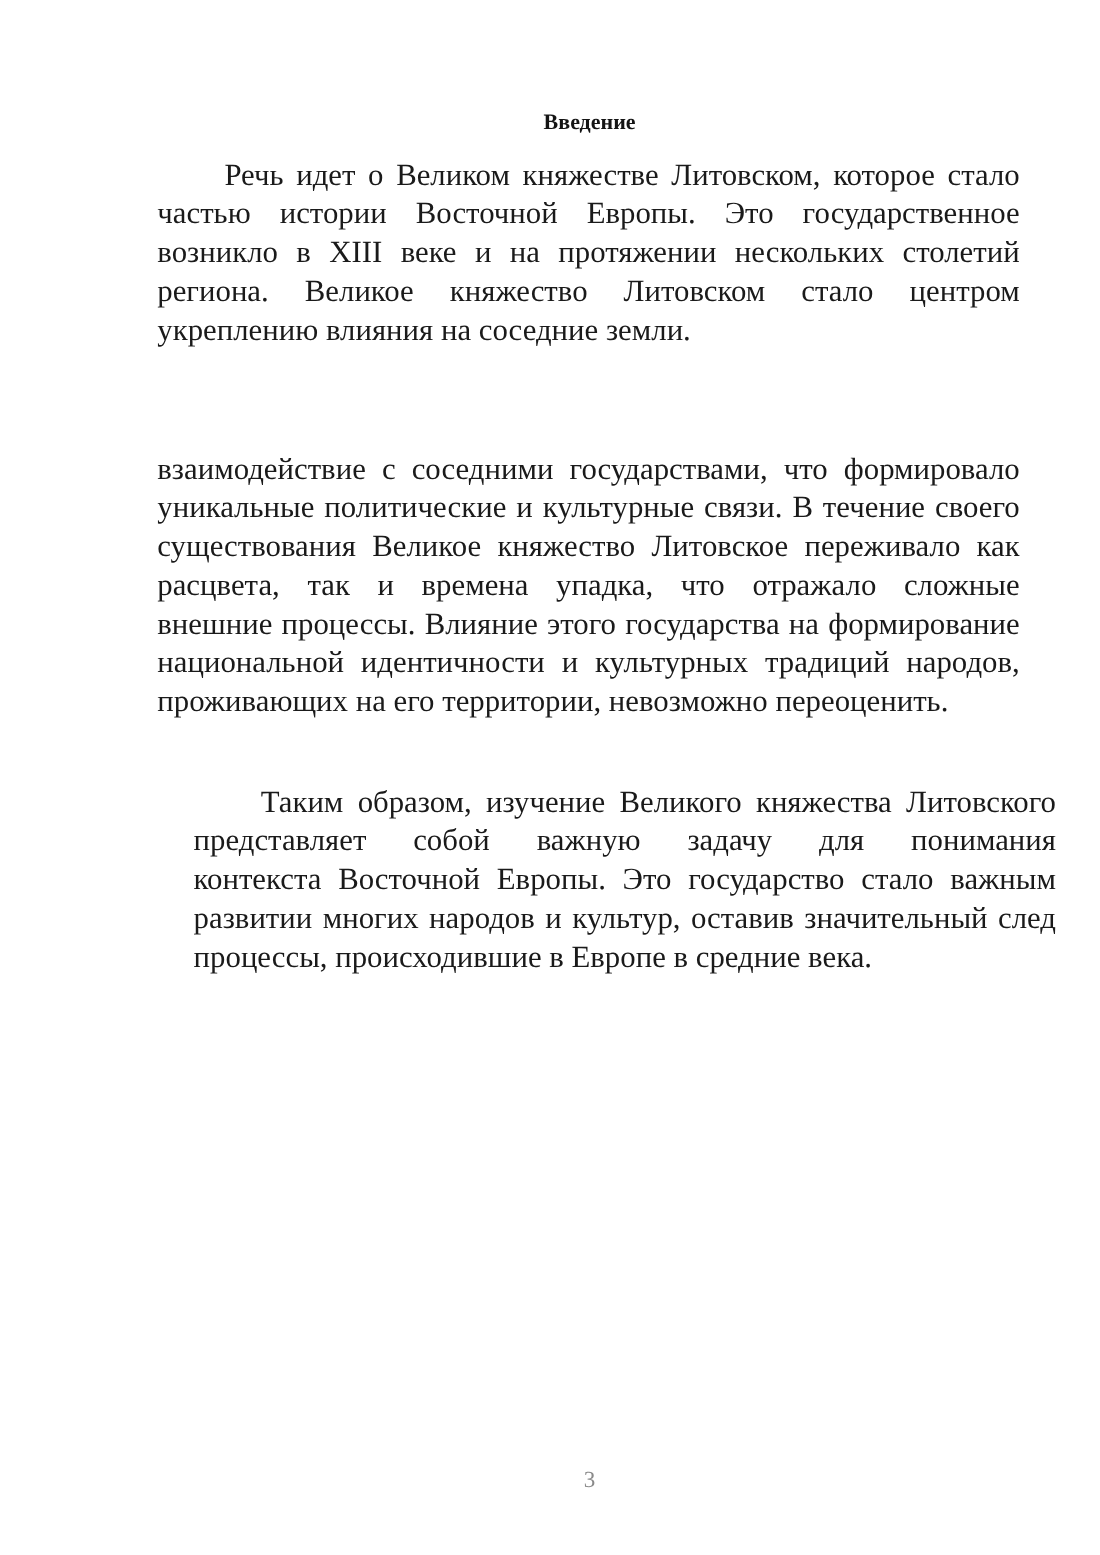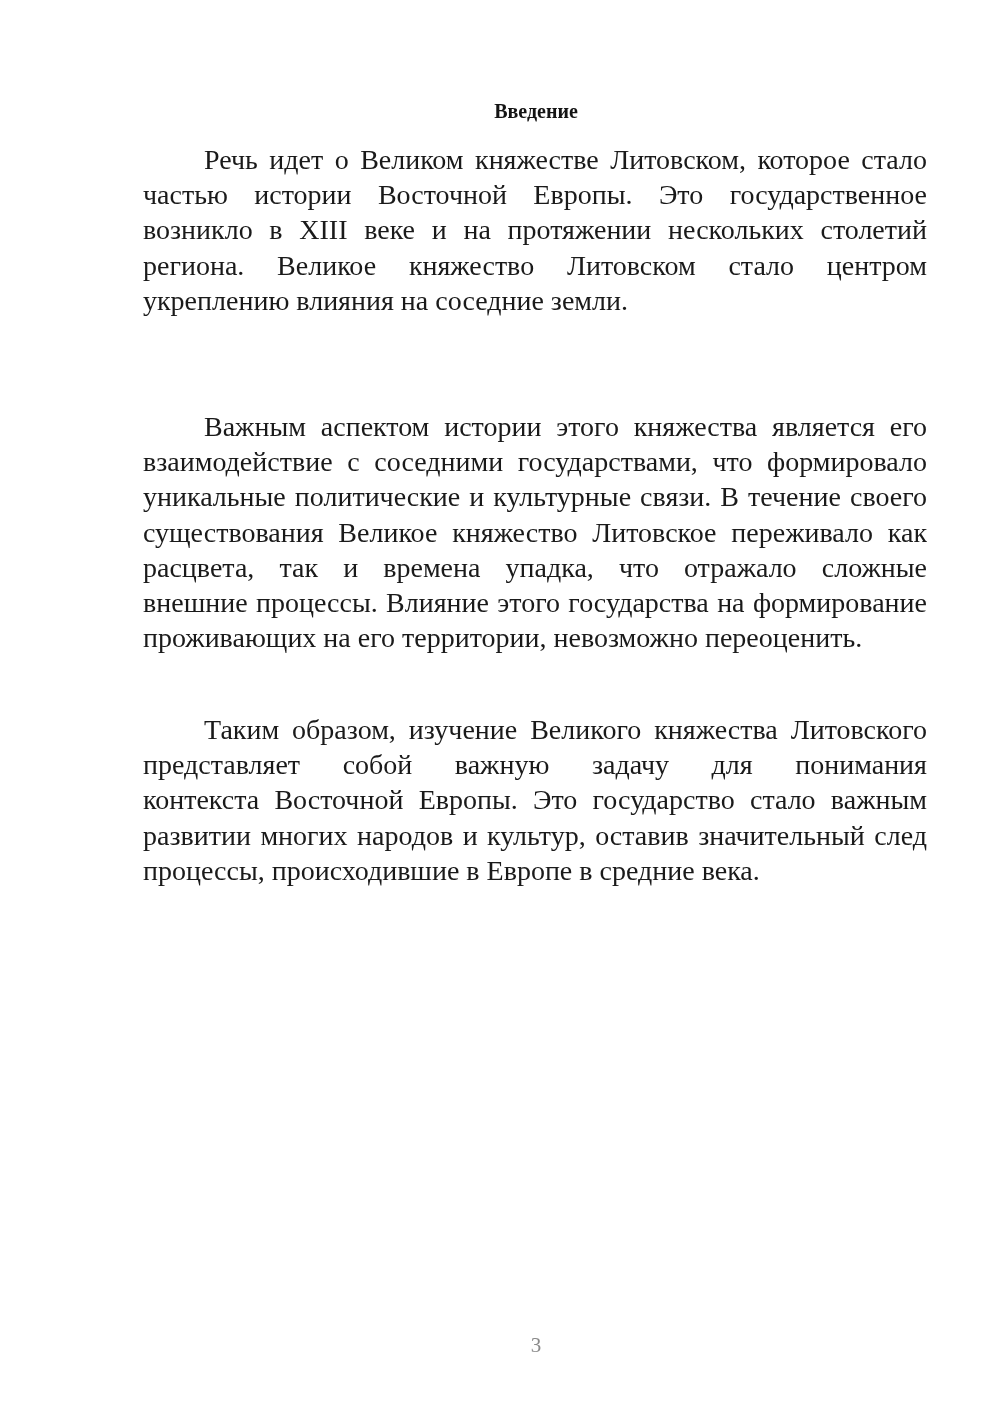--- a/index.html
+++ b/index.html
@@ -47,21 +47,21 @@
       text-align-last: justify;
       white-space: normal;
       height: 35.2px;
       line-height: 35.2px;
       overflow: hidden;
     }
     .j.indent { text-indent: 61px; }
     .j.last { text-align-last: left; }
     .p1 { top: 142px; }
     .p2 { top: 409px; }
-    .p3 { top: 712px; }
+    .p3 { top: 712px; margin-left: 33px; }
     .page-number {
       position: absolute;
       top: 1333px;
       left: 0;
       width: 1072px;
       text-align: center;
       font-size: 21px;
       color: #8a8a8a;
       font-family: "Liberation Serif", "DejaVu Serif", serif;
     }
@@ -75,26 +75,26 @@
 
   <div class="body-text p1">
     <div class="j indent">Речь идет о Великом княжестве Литовском, которое стало важной</div>
     <div class="j">частью истории Восточной Европы. Это государственное образование</div>
     <div class="j">возникло в XIII веке и на протяжении нескольких столетий играло</div>
     <div class="j">региона. Великое княжество Литовском стало центром притяжения для</div>
     <div class="j last">укреплению влияния на соседние земли.</div>
   </div>
 
   <div class="body-text p2">
-    <div class="j indent">Важным аспектом истории этого княжества является его</div>
     <div class="j">взаимодействие с соседними государствами, что формировало</div>
     <div class="j">уникальные политические и культурные связи. В течение своего</div>
     <div class="j">существования Великое княжество Литовское переживало как периоды</div>
     <div class="j">расцвета, так и времена упадка, что отражало сложные государство и</div>
     <div class="j">внешние процессы. Влияние этого государства на формирование</div>
+    <div class="j">национальной идентичности и культурных традиций народов,</div>
     <div class="j last">проживающих на его территории, невозможно переоценить.</div>
   </div>
 
   <div class="body-text p3">
     <div class="j indent">Таким образом, изучение Великого княжества Литовского</div>
     <div class="j">представляет собой важную задачу для понимания исторического</div>
     <div class="j">контекста Восточной Европы. Это государство стало важным этапом в</div>
     <div class="j">развитии многих народов и культур, оставив значительный след в</div>
     <div class="j last">процессы, происходившие в Европе в средние века.</div>
   </div>

